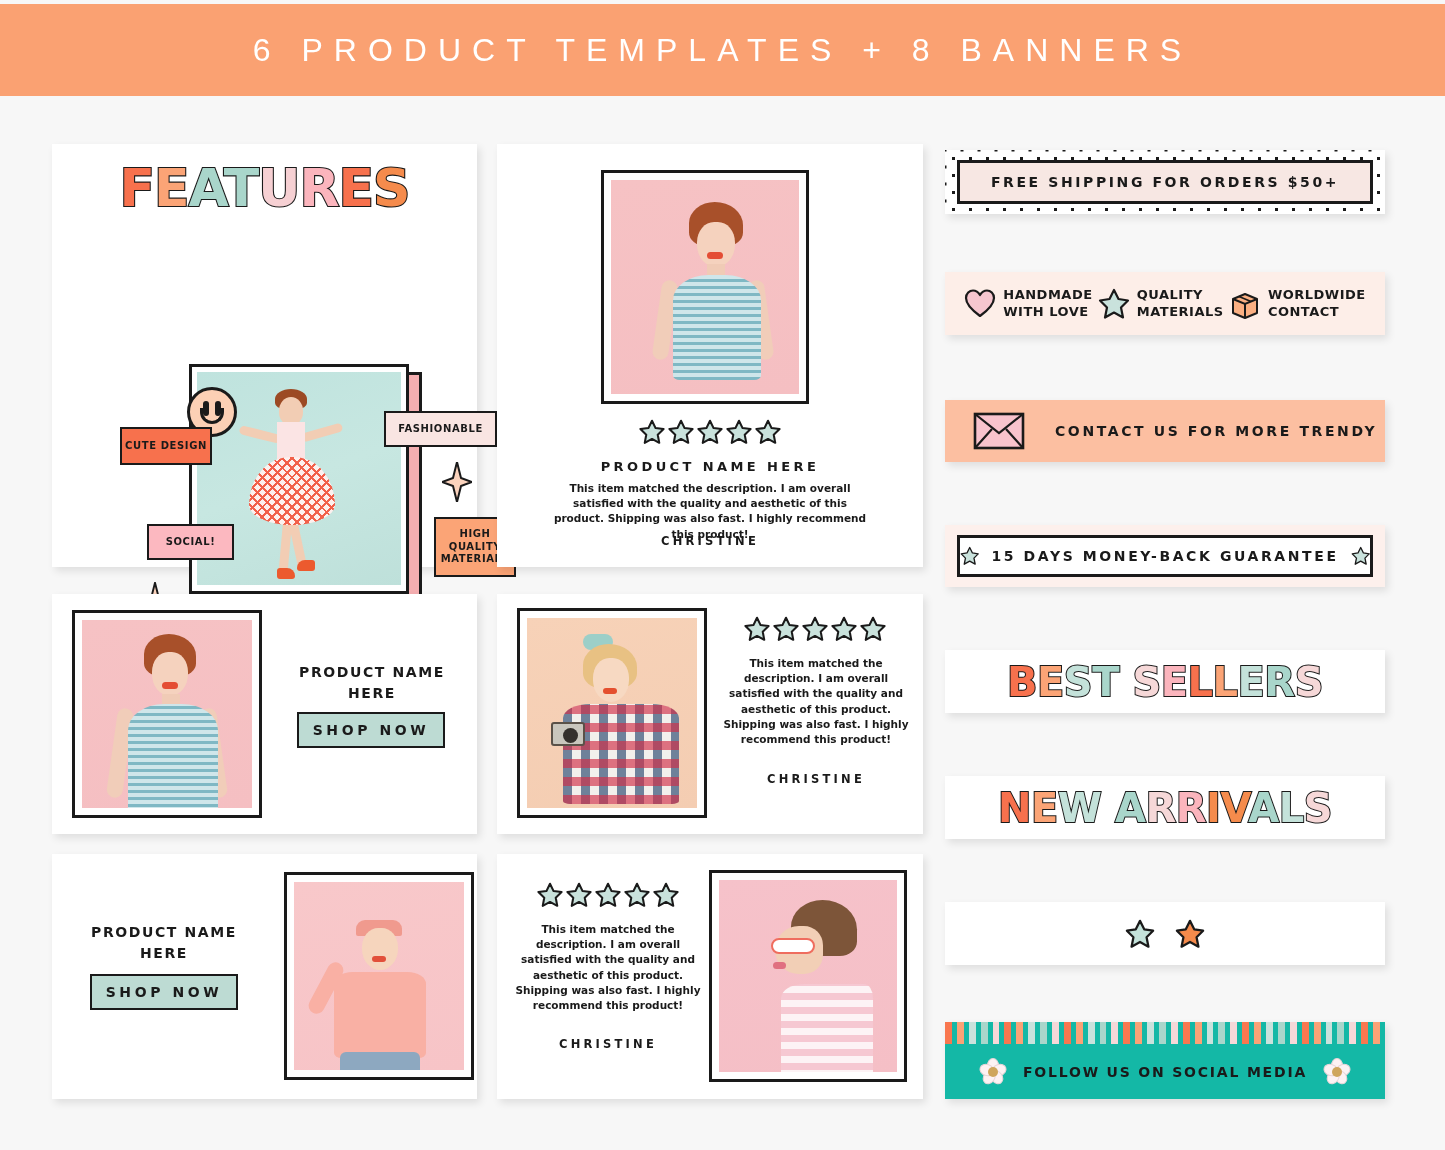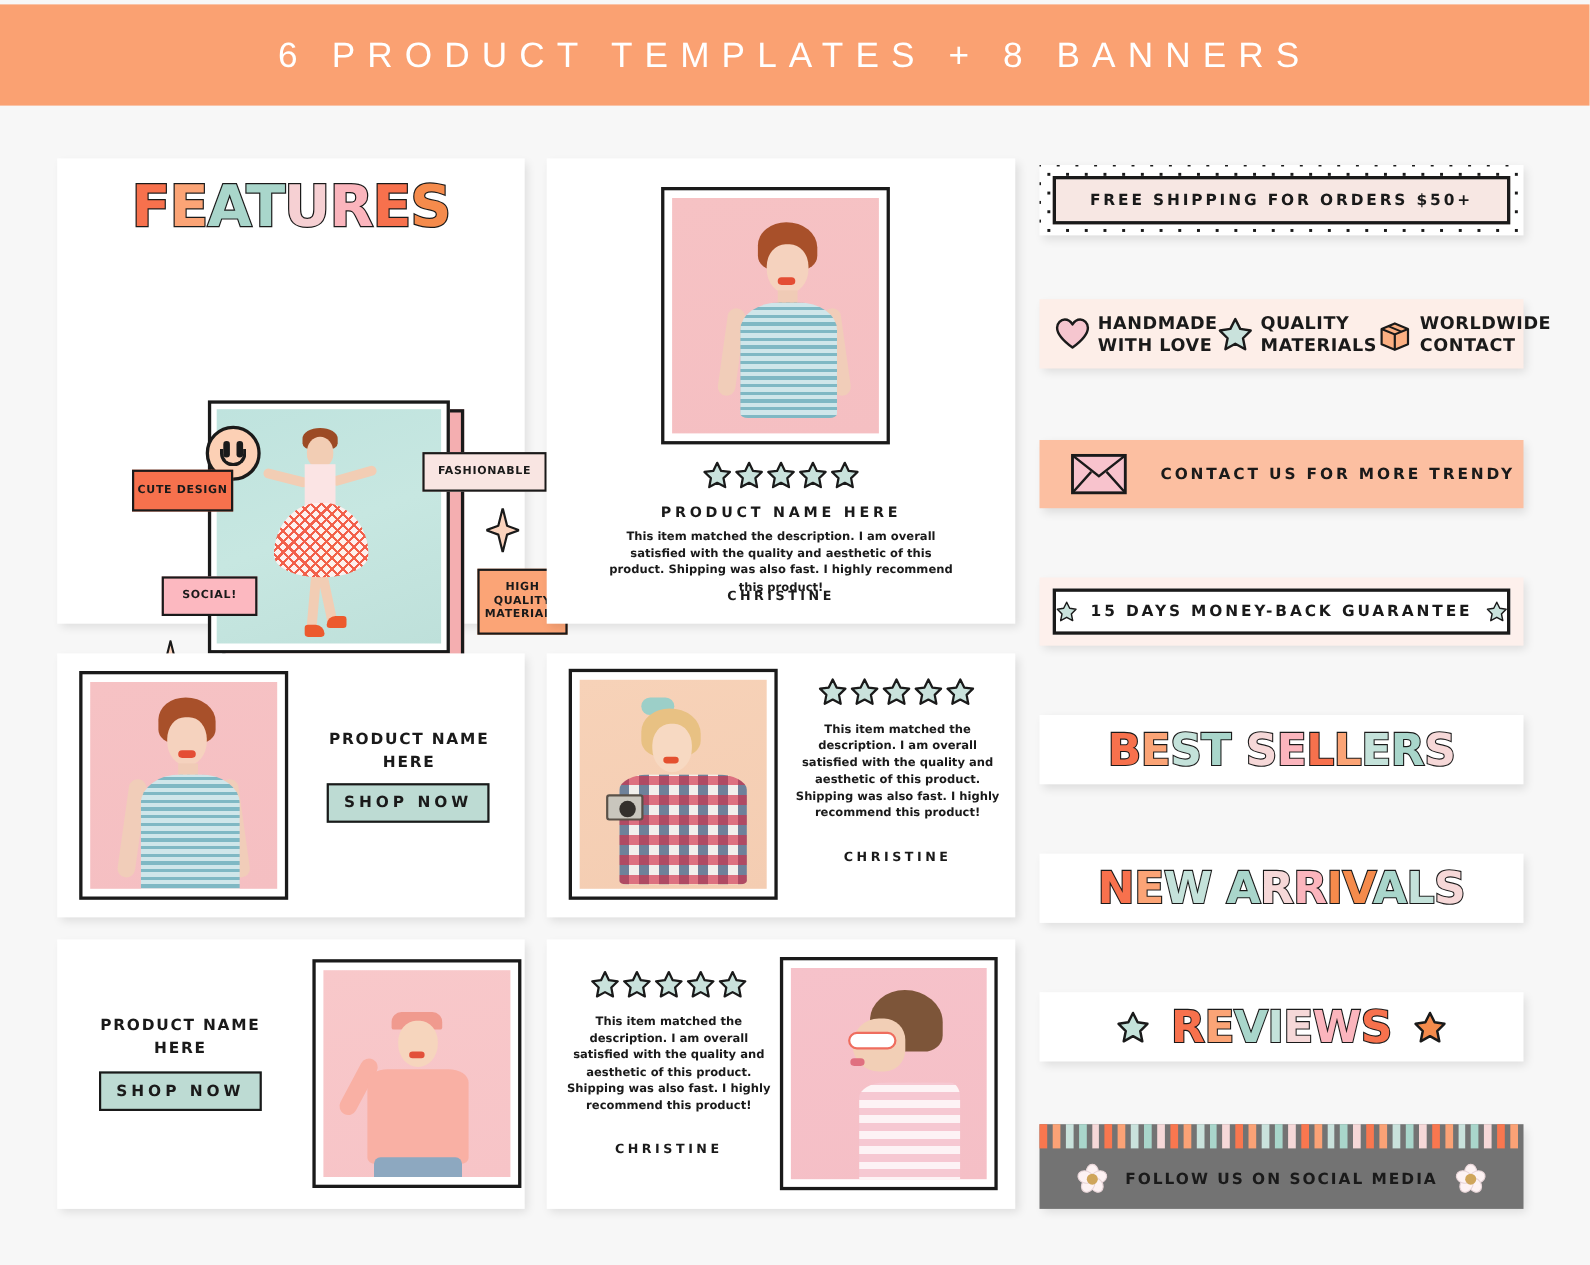--- a/index.html
+++ b/index.html
@@ -245,21 +245,21 @@
   }
   .banner-txt {
     font-size:14px; font-weight:bold; letter-spacing:2.6px; color:#1a1a1a;
     font-family:"DejaVu Sans", sans-serif; white-space:nowrap;
   }
 
   
   #b-trust { left:945px; top:272px; width:440px; height:63px; background:#fdeee8;
     display:flex; align-items:center; justify-content:space-evenly; padding:0 14px; }
   .trust-item { display:flex; align-items:center; gap:7px; }
-  .trust-label { font-size:16px; font-weight:bold; letter-spacing:0.5px; line-height:1.25; color:#1a1a1a; font-family:"DejaVu Sans", sans-serif; }
+  .trust-label { font-size:13px; font-weight:bold; letter-spacing:0.5px; line-height:1.25; color:#1a1a1a; font-family:"DejaVu Sans", sans-serif; }
 
   
   #b-contact { left:945px; top:400px; width:440px; height:62px; background:#fcbfa1;
     display:flex; align-items:center; padding-left:28px; gap:30px; }
 
   
   #b-guarantee { left:945px; top:525px; width:440px; height:62px; background:#fdf0ec; }
   #b-guarantee .inner {
     position:absolute; left:12px; top:10px; right:12px; bottom:10px;
     background:#ffffff; border:3px solid #1a1a1a;
@@ -273,21 +273,21 @@
     display:flex; align-items:center; justify-content:center; gap:20px; }
   .word-banner { display:flex; align-items:center; justify-content:center; height:100%; }
   .word {
     font-size:40px; font-weight:bold; letter-spacing:-0.5px;
     font-family:"DejaVu Sans", sans-serif; white-space:nowrap; line-height:1;
   }
   .word span { -webkit-text-stroke: 2px #1a1a1a; paint-order: stroke fill; }
   .word .sp { -webkit-text-stroke: 0; }
 
   
-  #b-social { left:945px; top:1022px; width:440px; height:77px; background:#737373; }
+  #b-social { left:945px; top:1022px; width:440px; height:77px; background:#14b8a6; }
   .stripes { position:absolute; left:0; top:0; width:440px; height:22px; display:flex; }
   .stripes i { display:block; height:100%; width:7px; margin-right:5px; }
   #b-social .sline {
     position:absolute; left:0; top:22px; width:440px; height:55px;
     display:flex; align-items:center; justify-content:center; gap:16px;
   }
   .flower { position:relative; width:28px; height:28px; }
   .flower .pet { position:absolute; width:12px; height:15px; background:#fdf2f3; border:1.2px solid #e8d5d8; border-radius:50%; left:8px; top:0; transform-origin:50% 14px; }
   .flower .ctr { position:absolute; left:9px; top:9px; width:10px; height:10px; background:#cfa55b; border-radius:50%; }
 </style>
@@ -554,21 +554,20 @@
 <div class="banner" id="b-new">
   <div class="word-banner">
     <div class="word" id="word-new"><span style="color: rgb(247, 113, 77);">N</span><span style="color: rgb(251, 164, 118);">E</span><span style="color: rgb(196, 226, 218);">W</span><span class="sp">&nbsp;</span><span style="color: rgb(169, 214, 203);">A</span><span style="color: rgb(246, 216, 216);">R</span><span style="color: rgb(251, 181, 189);">R</span><span style="color: rgb(245, 139, 76);">I</span><span style="color: rgb(245, 139, 76);">V</span><span style="color: rgb(169, 214, 203);">A</span><span style="color: rgb(196, 226, 218);">L</span><span style="color: rgb(246, 216, 216);">S</span></div>
   </div>
 </div>
 
 <div class="banner" id="b-reviews">
   <svg width="30" height="30" viewBox="0 0 32 32">
       <path d="M16 2 L20.5 11 L30 12.5 L23 19.5 L25 29.5 L16 24.5 L7 29.5 L9 19.5 L2 12.5 L11.5 11 Z" fill="#c4e2da" stroke="#1a1a1a" stroke-width="2.4" stroke-linejoin="round"></path>
     </svg>
-  <div class="word" id="word-reviews"><span style="color: rgb(247, 113, 77);">R</span><span style="color: rgb(251, 164, 118);">E</span><span style="color: rgb(169, 214, 203);">V</span><span style="color: rgb(196, 226, 218);">I</span><span style="color: rgb(246, 216, 216);">E</span><span style="color: rgb(251, 181, 189);">W</span><span style="color: rgb(247, 113, 77);">S</span></div>
   <svg width="30" height="30" viewBox="0 0 32 32">
       <path d="M16 2 L20.5 11 L30 12.5 L23 19.5 L25 29.5 L16 24.5 L7 29.5 L9 19.5 L2 12.5 L11.5 11 Z" fill="#f58b4c" stroke="#1a1a1a" stroke-width="2.4" stroke-linejoin="round"></path>
     </svg>
 </div>
 
 <div class="banner" id="b-social">
   <div class="stripes" id="social-stripes">
       <i style="background: rgb(249, 119, 79);"></i>
       <i style="background: rgb(251, 162, 118);"></i>
       <i style="background: rgb(201, 226, 220);"></i>

